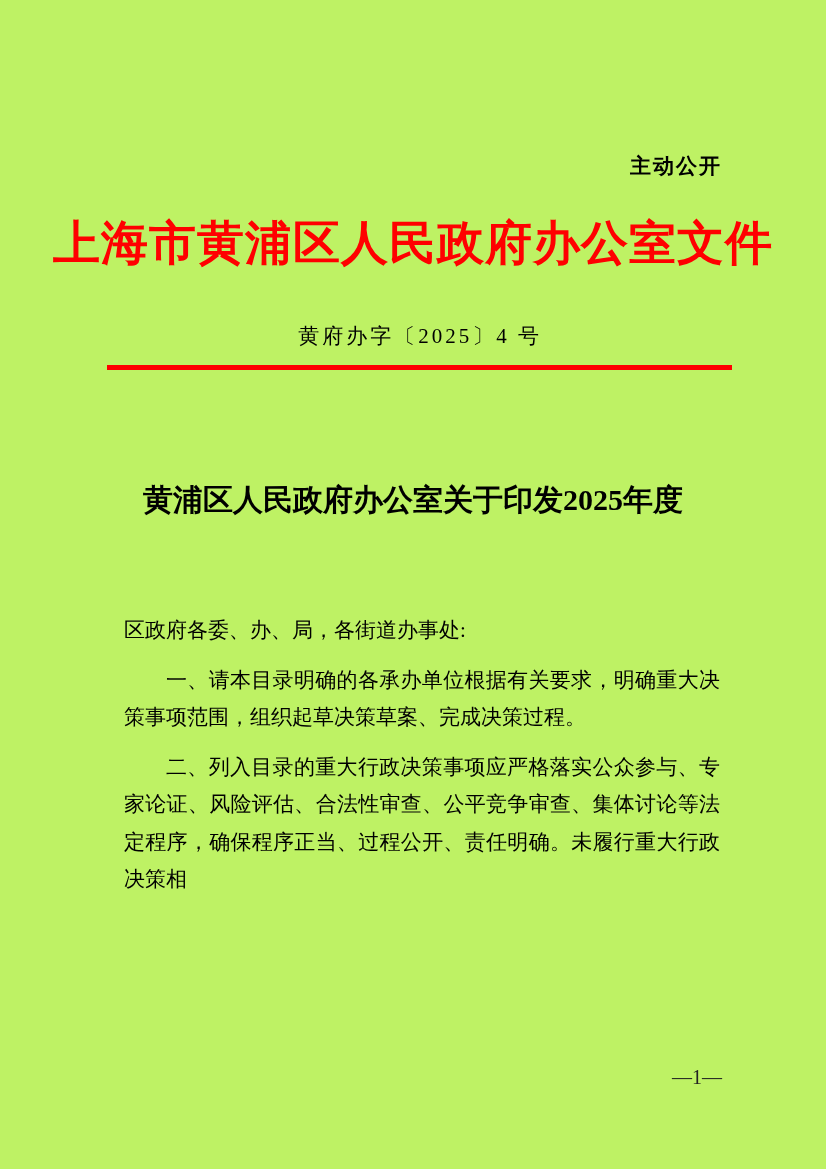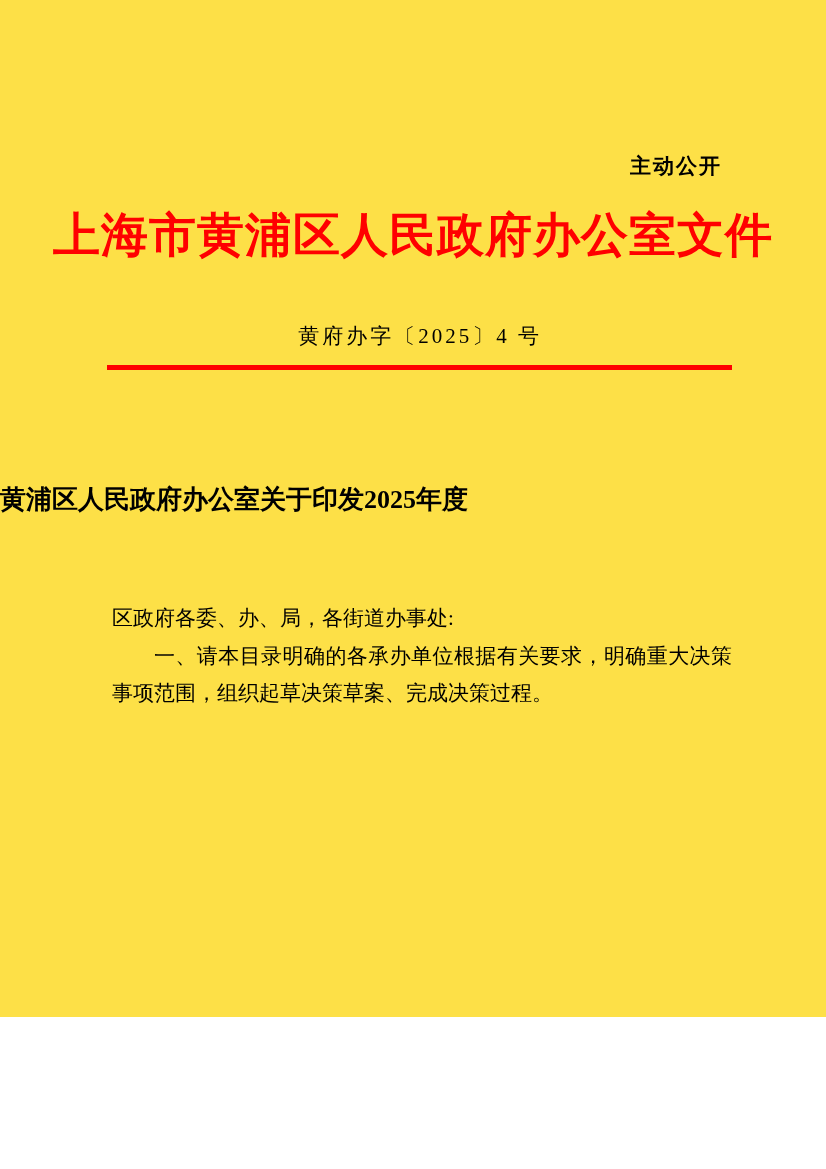--- a/index.html
+++ b/index.html
@@ -3,40 +3,40 @@
 <meta charset="utf-8">
 <style>
   html, body {
     margin: 0;
     padding: 0;
     background: #ffffff;
   }
   .page {
     position: relative;
     width: 826px;
-    height: 1017px;
-    background: #fde047;
+    height: 1169px;
+    background: #bef264;
     overflow: hidden;
     font-family: "Liberation Serif", serif;
     color: #111111;
     text-decoration: underline;
   }
   .classification {
     position: absolute;
     top: 152px;
     right: 104px;
     font-family: "DejaVu Sans", sans-serif;
     font-weight: bold;
     font-size: 21px;
     letter-spacing: 2px;
     color: #000000;
   }
   .masthead {
     position: absolute;
-    top: 204px;
+    top: 212px;
     left: 0;
     width: 100%;
     text-align: center;
     font-family: "Liberation Serif", serif;
     font-weight: bold;
     font-size: 47px;
     letter-spacing: 1px;
     color: var(--accent-red, #ff0000);
     white-space: nowrap;
   }
@@ -56,38 +56,39 @@
     left: 107px;
     width: 625px;
     height: 5px;
     background: var(--accent-red, #ff0000);
   }
   .doc-title {
     position: absolute;
     top: 478px;
     left: 0;
     width: 100%;
+    text-align: center;
     font-weight: bold;
-    font-size: 26px;
+    font-size: 30px;
     line-height: 43px;
     color: #000000;
     white-space: nowrap;
   }
   .doc-body {
     position: absolute;
     top: 600px;
     left: 112px;
     width: 620px;
     font-size: 21px;
     line-height: 37.5px;
     text-align: justify;
     color: #000000;
   }
   .doc-body p {
-    margin: 0;
+    margin: 12px;
     padding: 0;
   }
   .doc-body p.para {
     text-indent: 2em;
   }
   .page-number {
     position: absolute;
     top: 1066px;
     left: 672px;
     font-size: 20px;
@@ -109,17 +110,18 @@
 
   <div class="red-rule"></div>
 
   <div class="doc-title">
     <div>黄浦区人民政府办公室关于印发2025年度</div>
   </div>
 
   <div class="doc-body">
     <p class="salutation">区政府各委、办、局，各街道办事处:</p>
     <p class="para">一、请本目录明确的各承办单位根据有关要求，明确重大决策事项范围，组织起草决策草案、完成决策过程。</p>
+    <p class="para">二、列入目录的重大行政决策事项应严格落实公众参与、专家论证、风险评估、合法性审查、公平竞争审查、集体讨论等法定程序，确保程序正当、过程公开、责任明确。未履行重大行政决策相</p>
   </div>
 
   <div class="page-number">—1—</div>
 
 </div>
 
 </body></html>

